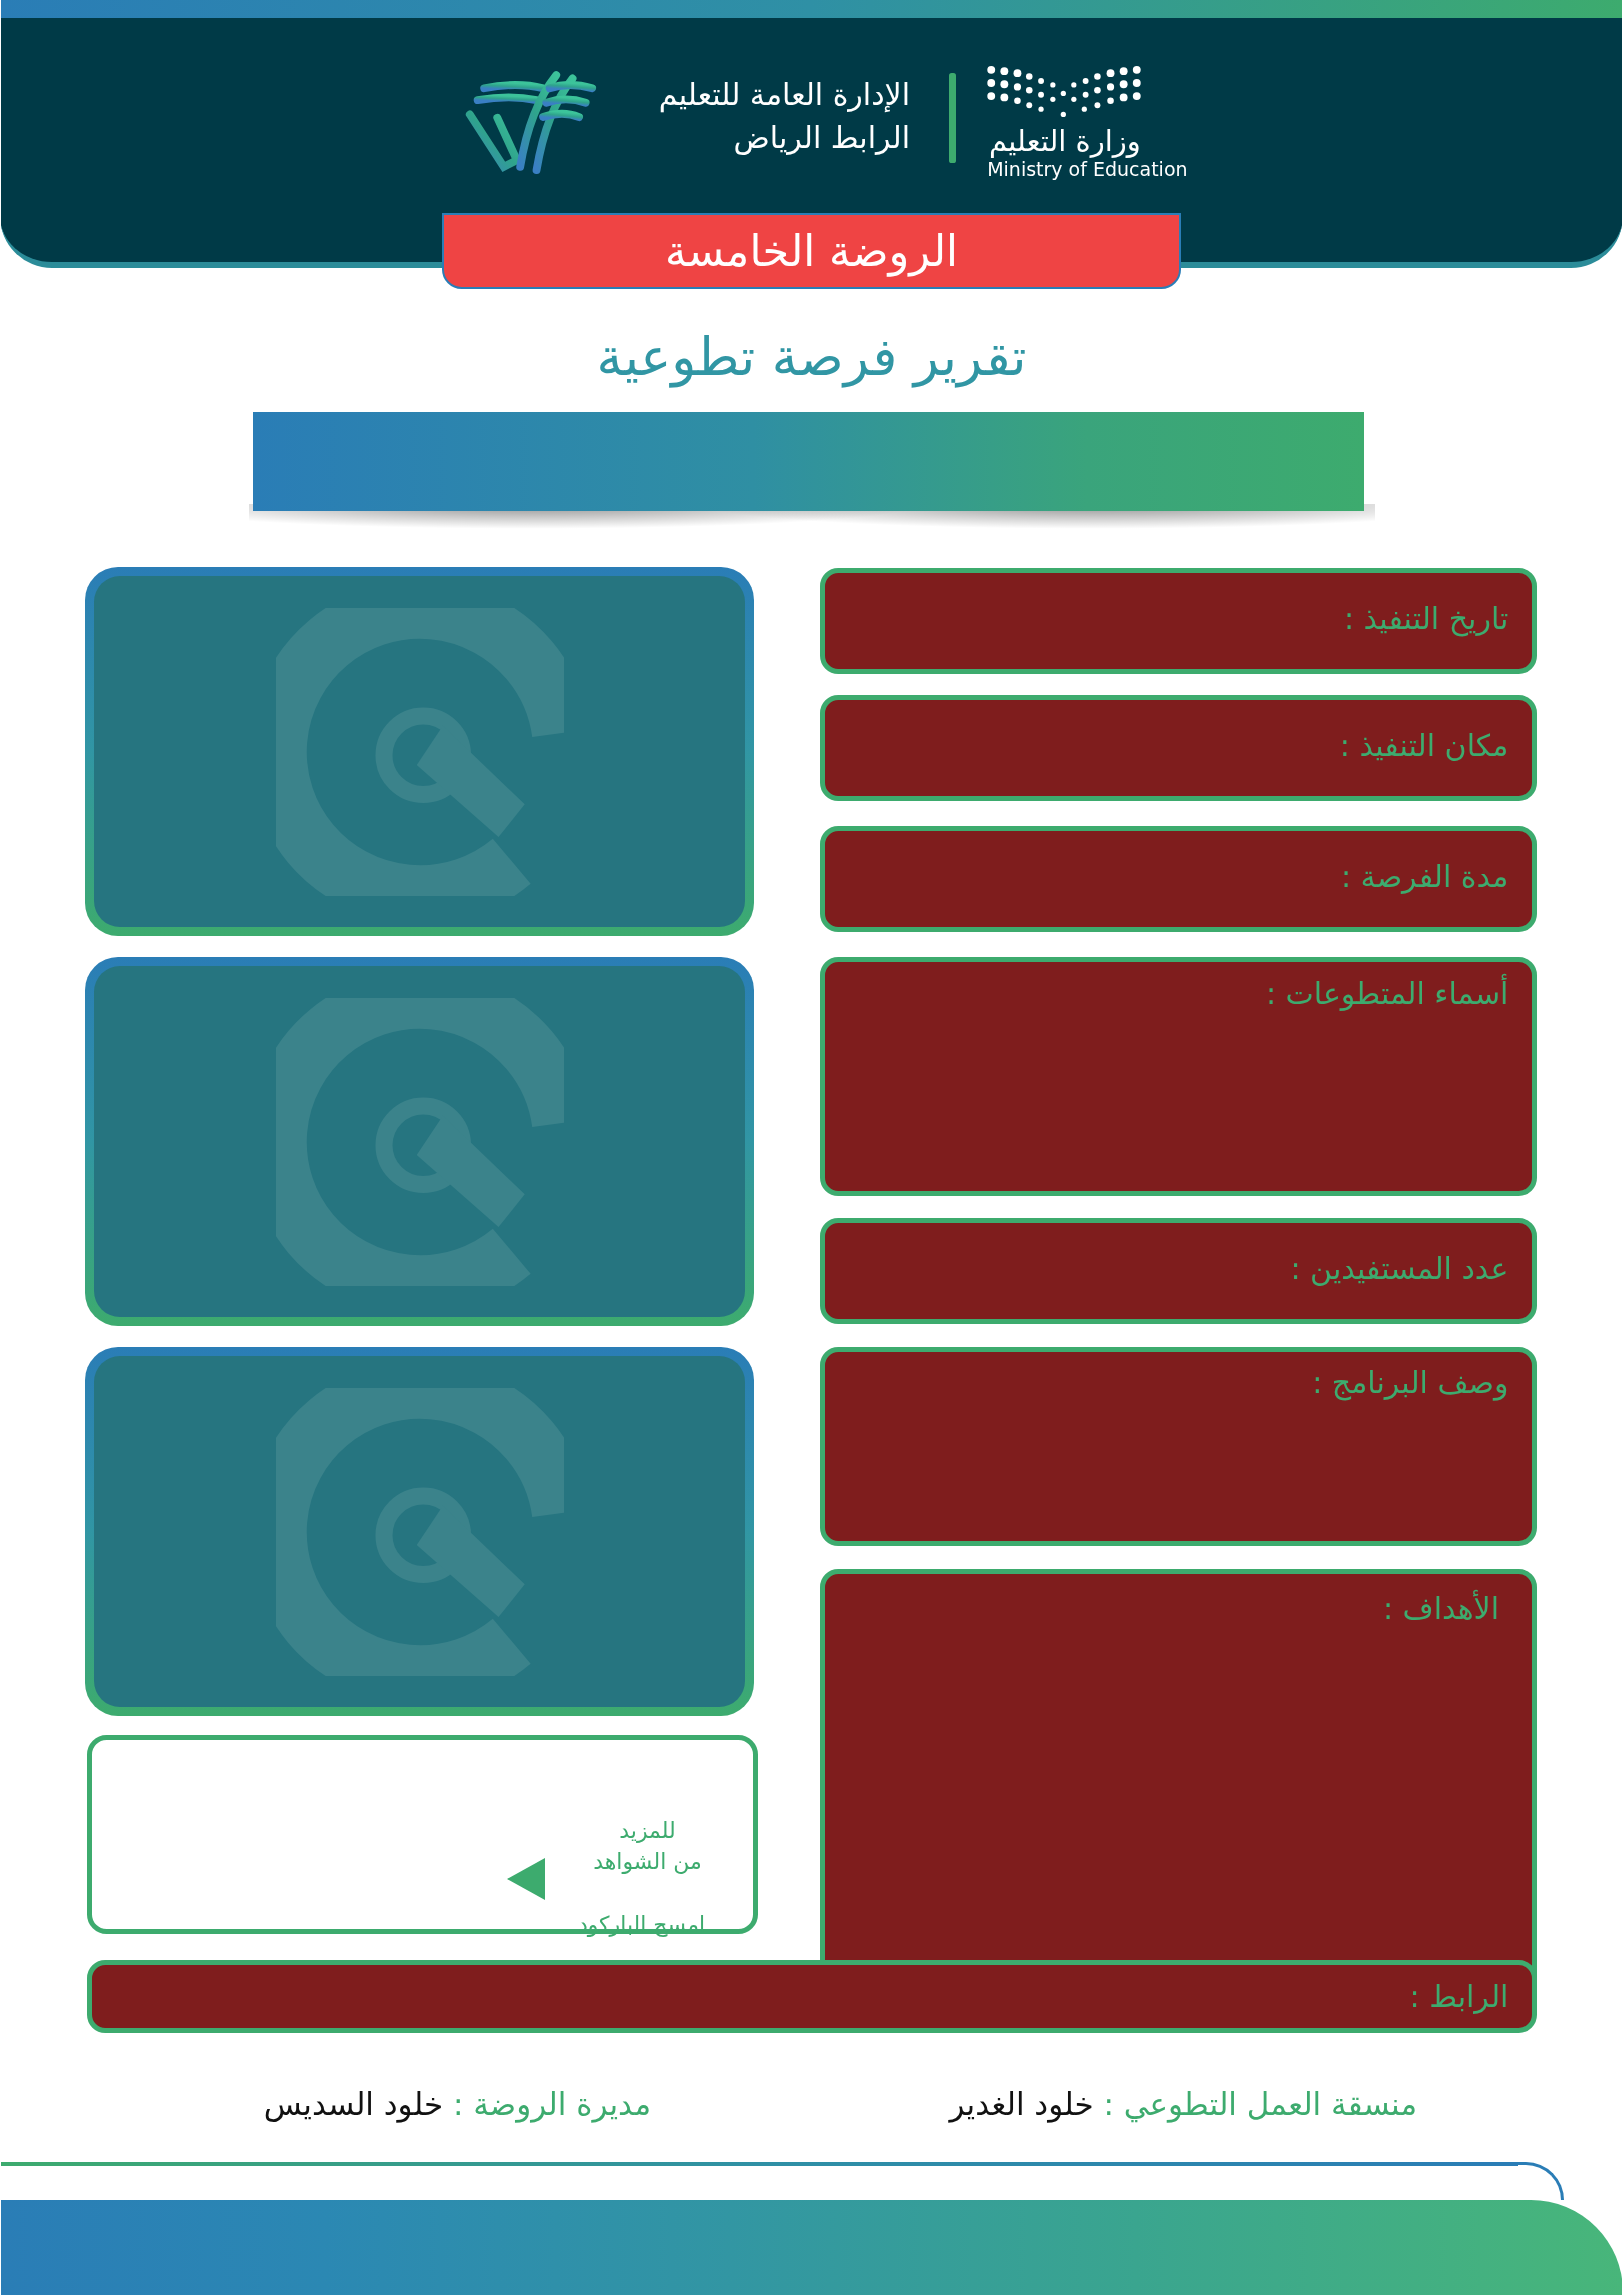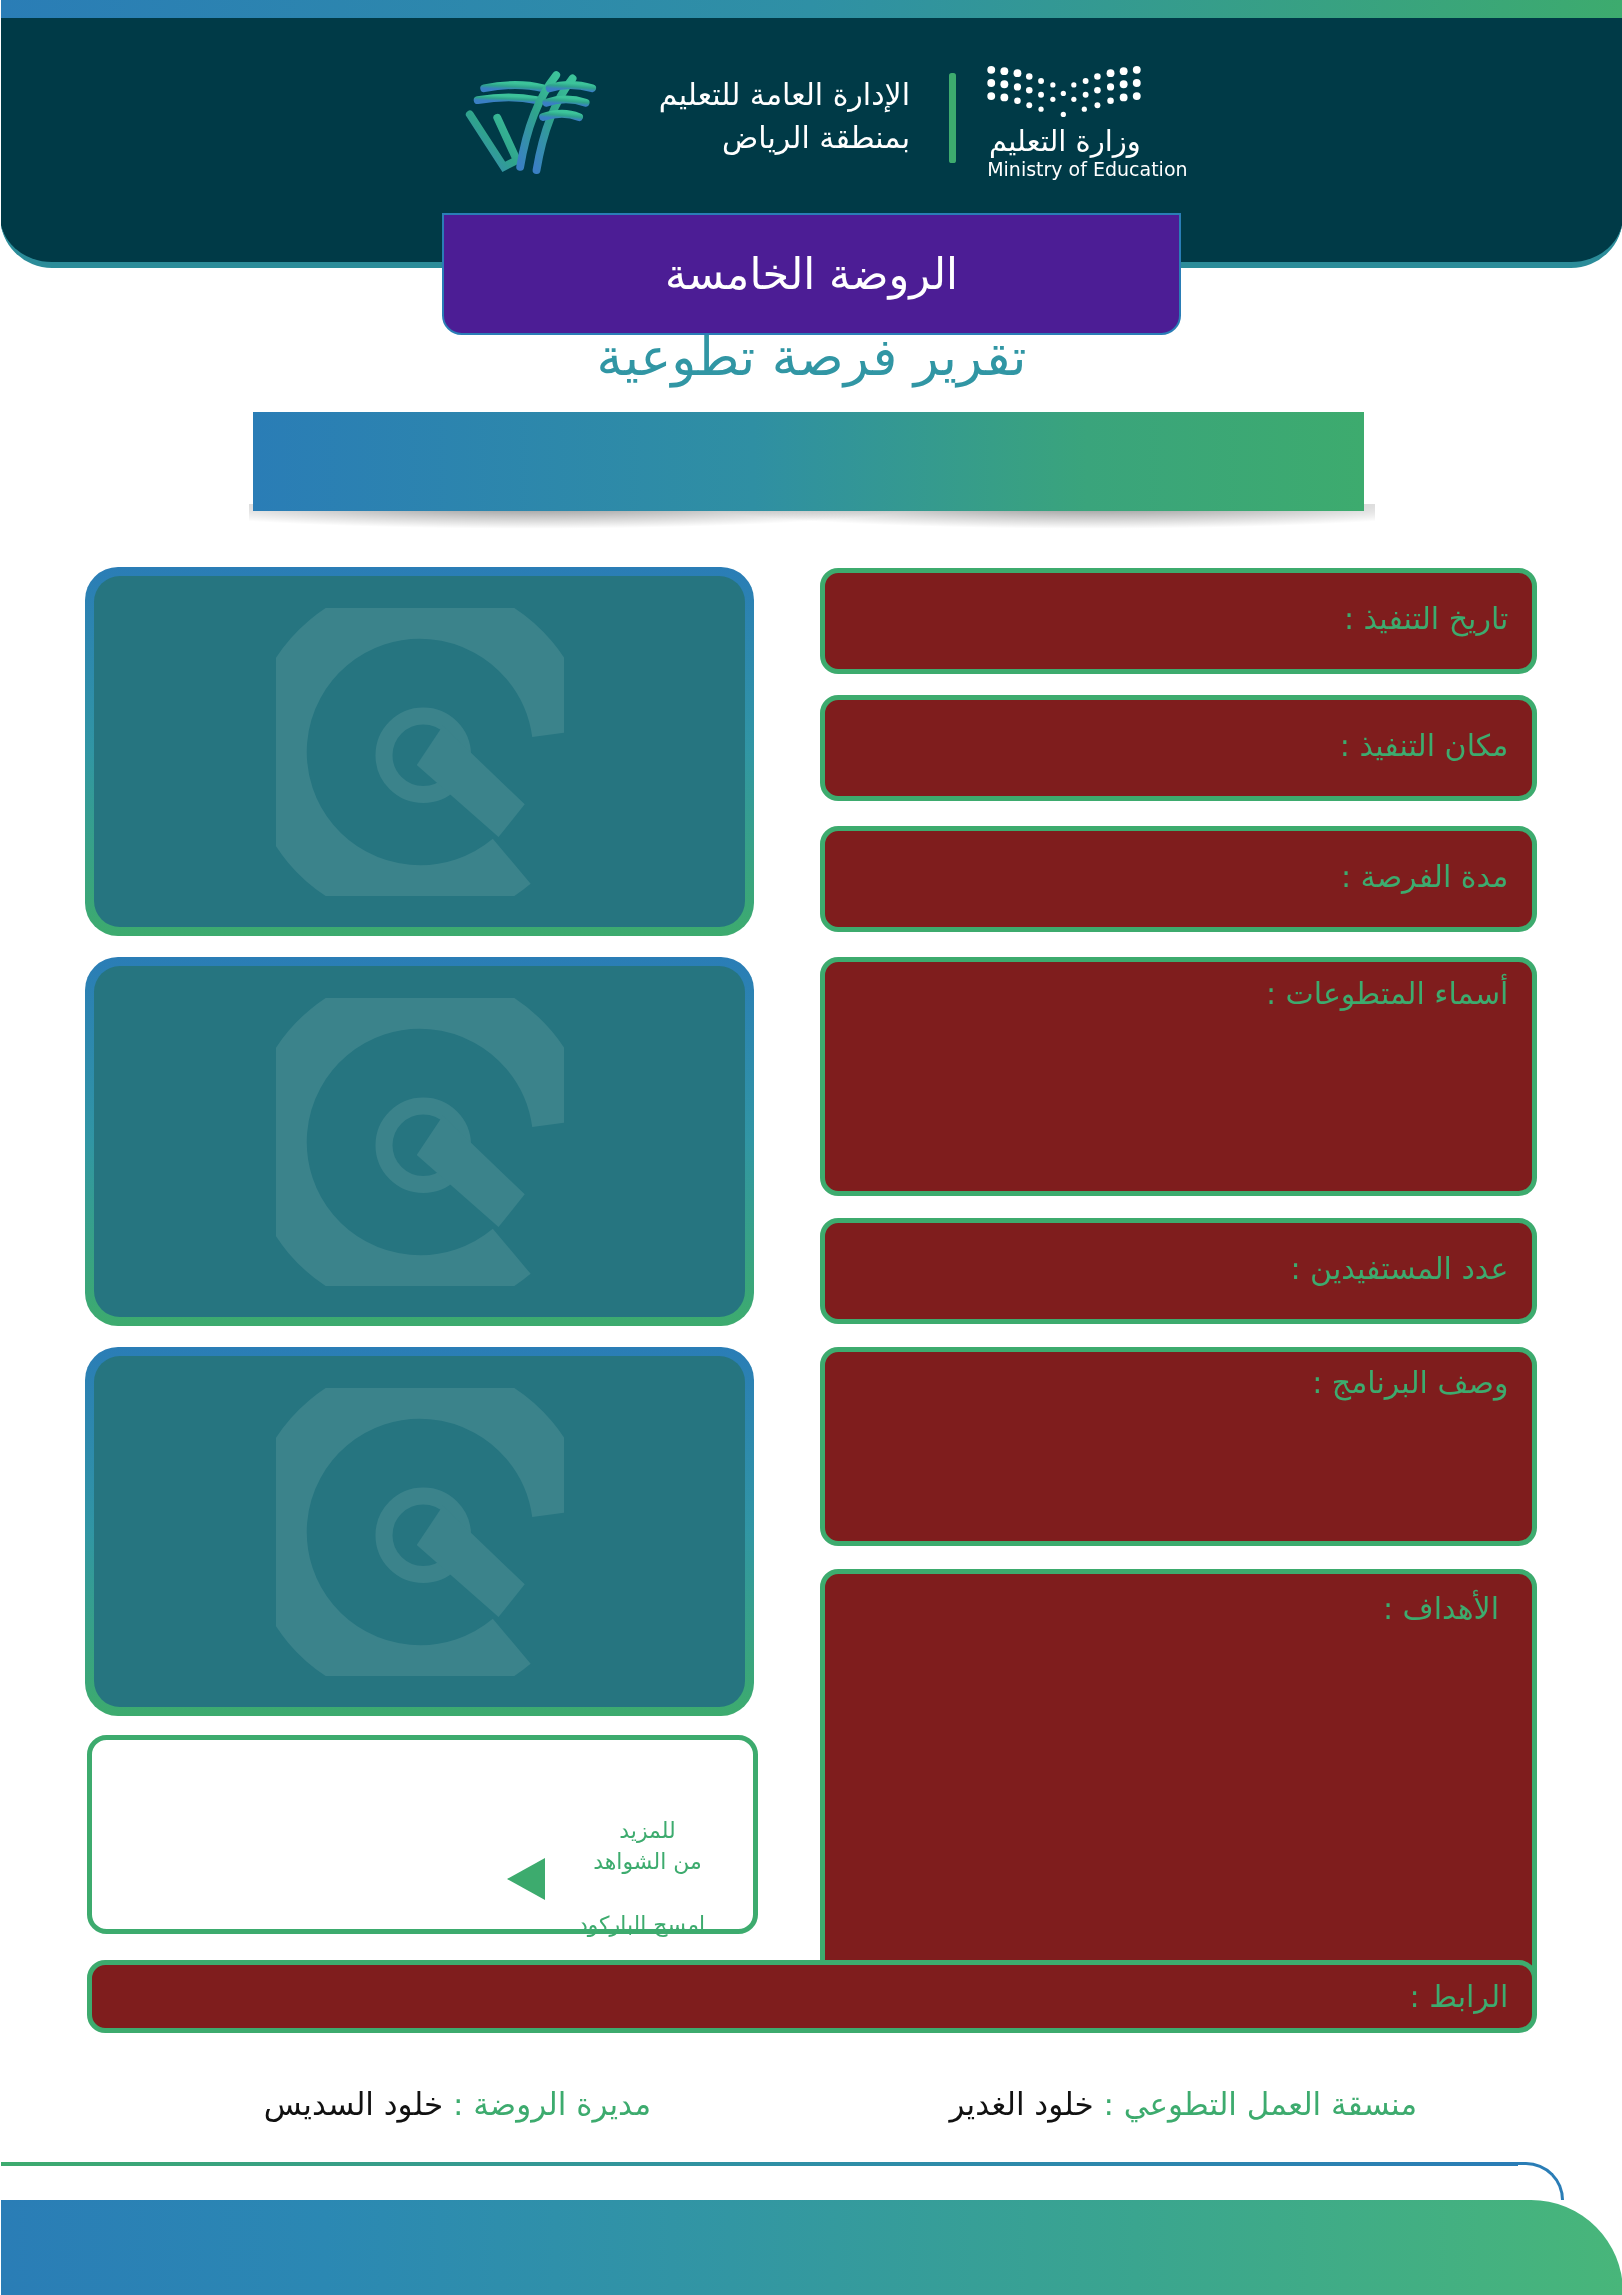--- a/index.html
+++ b/index.html
@@ -12,22 +12,22 @@
     background: #003a47; border-radius: 0 0 52px 52px; border-bottom: 6.5px solid #2b8c99; }
 
   .moe-logo { position: absolute; left: 982px; top: 62px; width: 164px; height: 118px; }
   .moe-dots { display: block; }
   .moe-ar { position: absolute; right: 5.2px; top: 62px; color: #fff; font-size: 29px; white-space: nowrap; direction: rtl; }
   .moe-en { position: absolute; left: 5.2px; top: 96px; color: #fff; font-size: 19px; direction: ltr; white-space: nowrap; }
   .divider-v { position: absolute; left: 949px; top: 73px; width: 6.5px; height: 90px; background: #3dab6e; border-radius: 2.6px; }
   .admin-title { position: absolute; right: 713px; top: 73px; color: #fff; font-size: 30px; line-height: 43px; text-align: right; white-space: nowrap; }
   .riyadh-logo { position: absolute; left: 458px; top: 62px; width: 144px; height: 118px; }
 
-  .school-box { position: absolute; left: 442px; top: 213px; width: 739px; height: 122px;
-    background: #4c1d95; border: 2px solid #2a7db6; border-top-color: #2a7db6; border-radius: 0 0 19.6px 19.6px;
+  .school-box { position: absolute; left: 442px; top: 213px; width: 739px; height: 76px;
+    background: #ef4444; border: 2px solid #2a7db6; border-top-color: #2a7db6; border-radius: 0 0 19.6px 19.6px;
     display: flex; align-items: center; justify-content: center; }
   .school-box span { color: #fff; font-size: 43px; }
 
   .report-title { position: absolute; left: 0; width: 1623px; top: 327px; text-align: center; color: #3196a4; font-size: 52px; }
 
   .banner-shadow { position: absolute; left: 249px; top: 504px; width: 1126px; height: 59px;
     background: radial-gradient(ellipse 50% 60% at 25% 0%, rgba(0,0,0,0.45), rgba(0,0,0,0) 70%),
                 radial-gradient(ellipse 50% 60% at 75% 0%, rgba(0,0,0,0.45), rgba(0,0,0,0) 70%); }
   .banner { position: absolute; left: 253px; top: 412px; width: 1111px; height: 99px;
     background: linear-gradient(90deg, #2a7db6 0%, #2f8fa3 45%, #3aa47c 75%, #3dab6e 100%); }
@@ -106,21 +106,21 @@
     </g>
   </svg>
   <div class="moe-ar">وزارة التعليم</div>
   <div class="moe-en">Ministry of Education</div>
 </div>
 
 <div class="divider-v"></div>
 
 <div class="admin-title">
   <div>الإدارة العامة للتعليم</div>
-  <div>بمنطقة الرياض</div>
+  <div>الرابط الرياض</div>
 </div>
 
 <div class="riyadh-logo">
   <svg width="144" height="118" viewBox="0 0 220 180">
     <defs>
       <linearGradient id="rlg" x1="0" y1="1" x2="1" y2="0">
         <stop offset="0" stop-color="#3a7fc4"></stop>
           <stop offset="0.5" stop-color="#2fa38c"></stop>
           <stop offset="1" stop-color="#3cc39a"></stop>
       </linearGradient>

